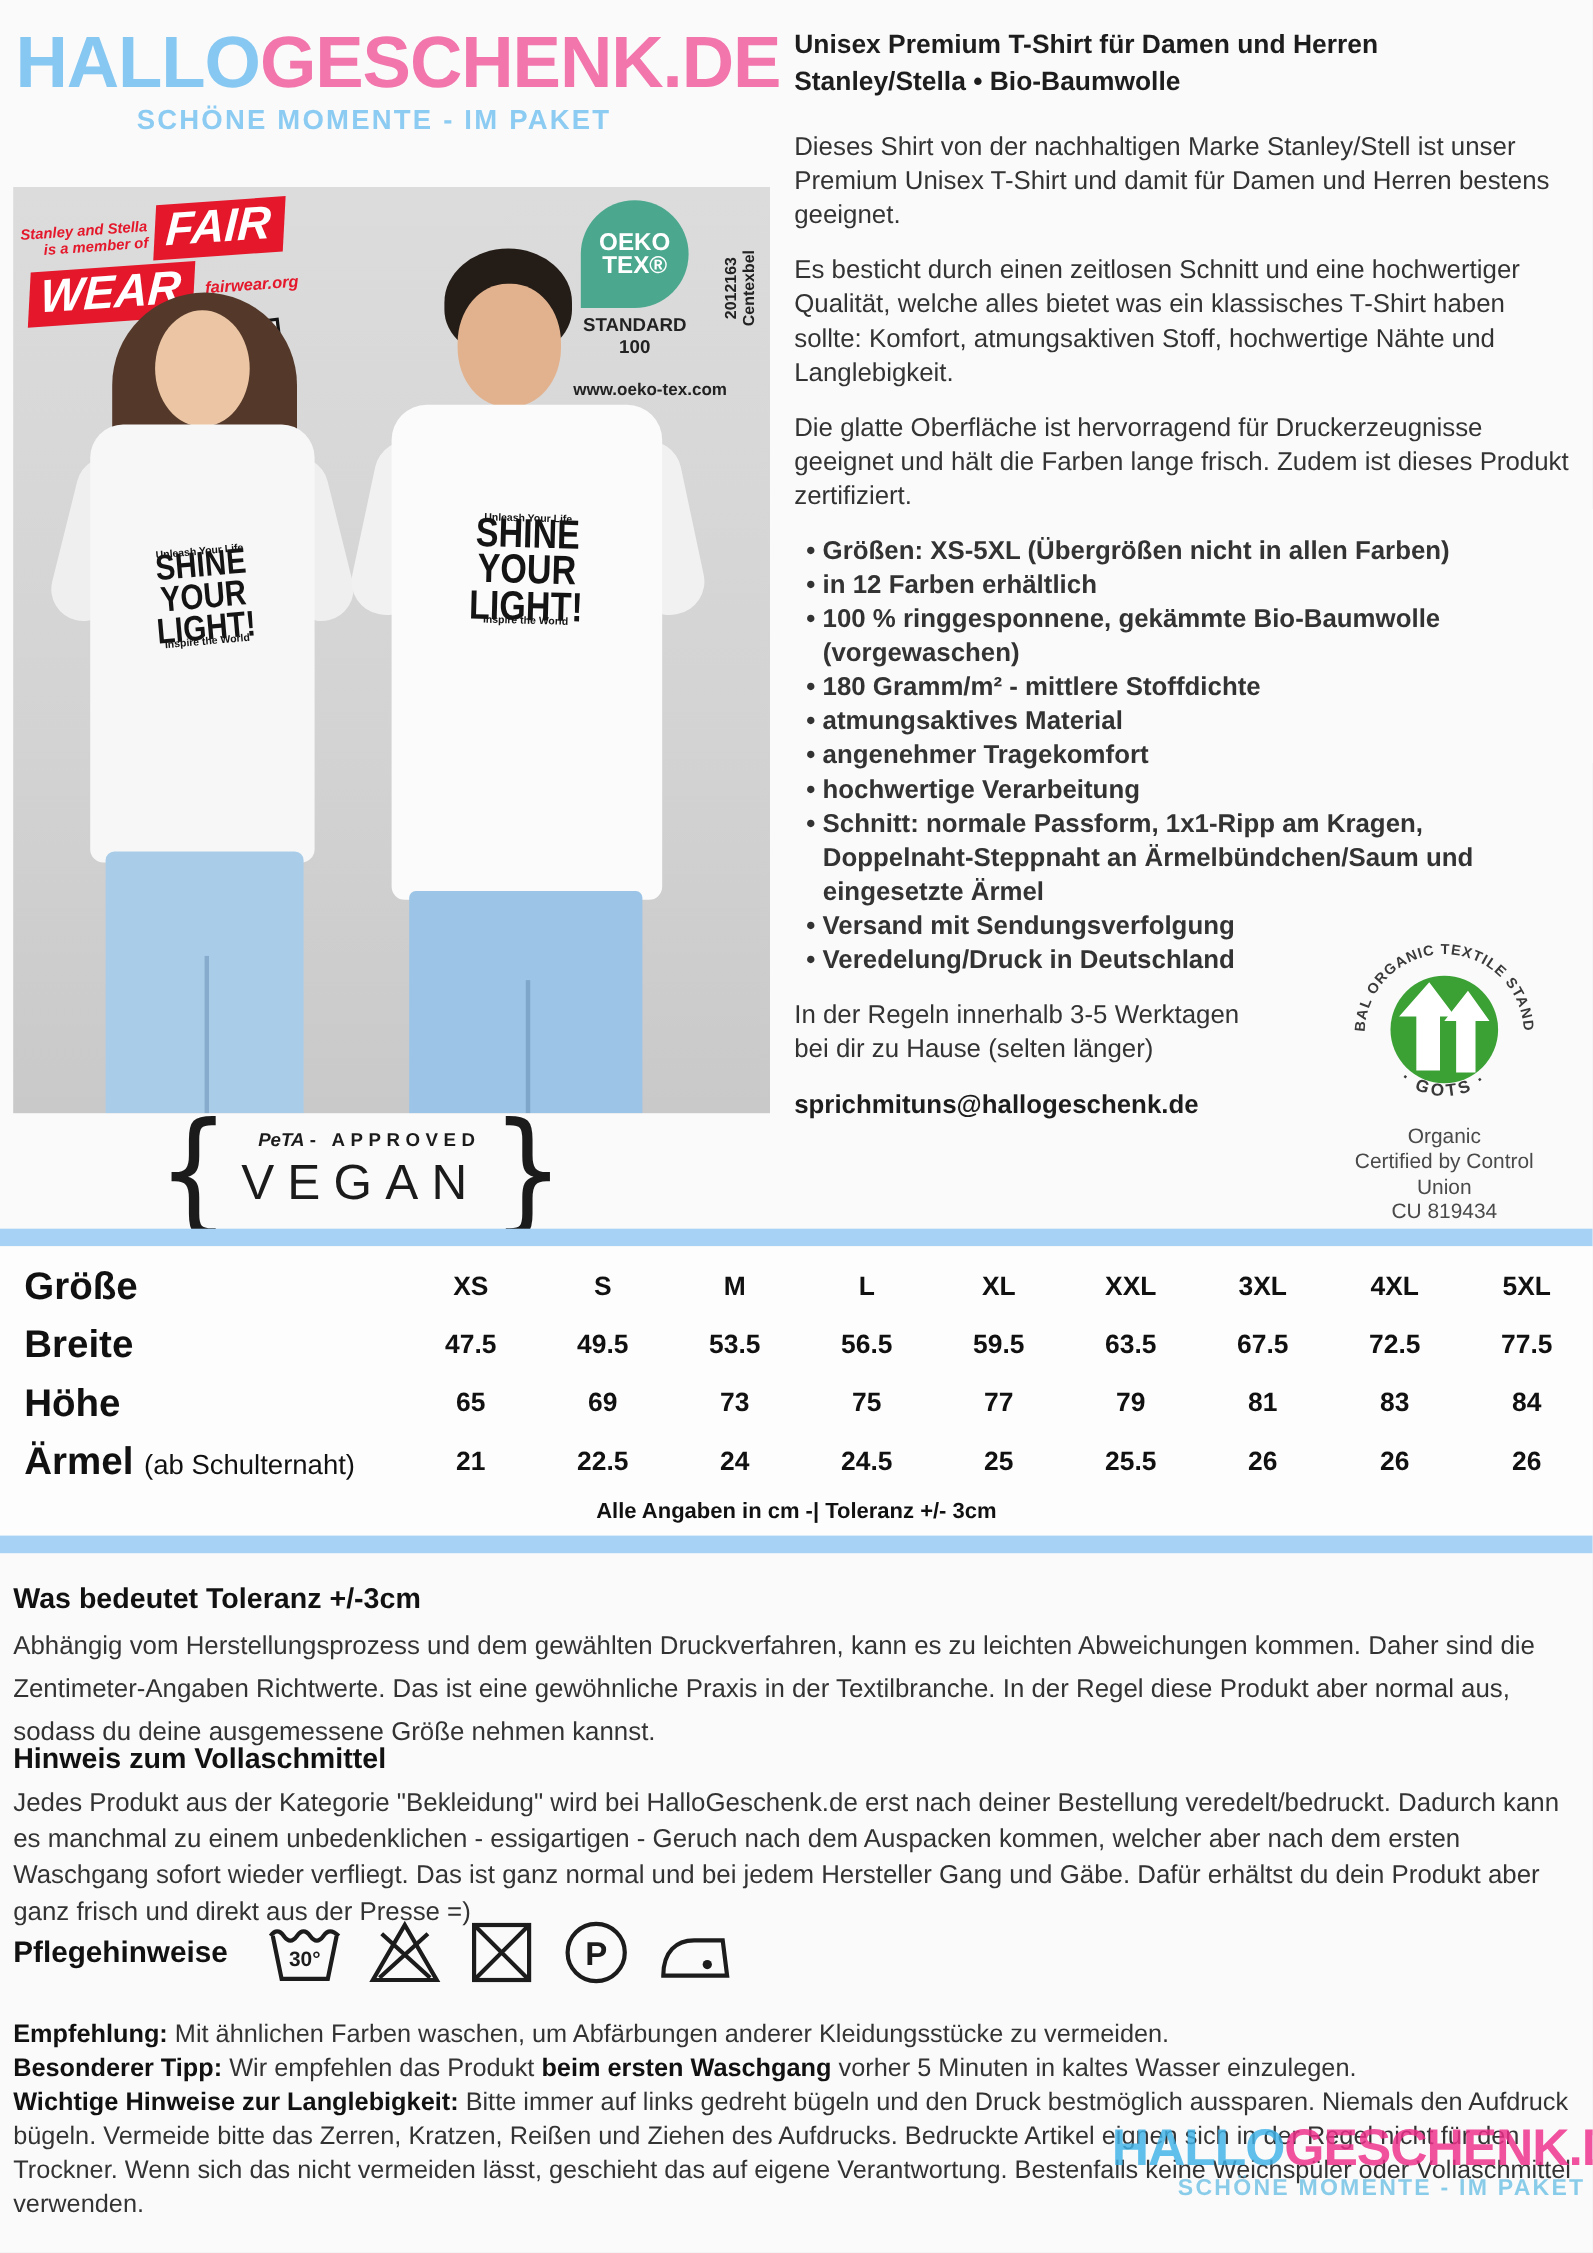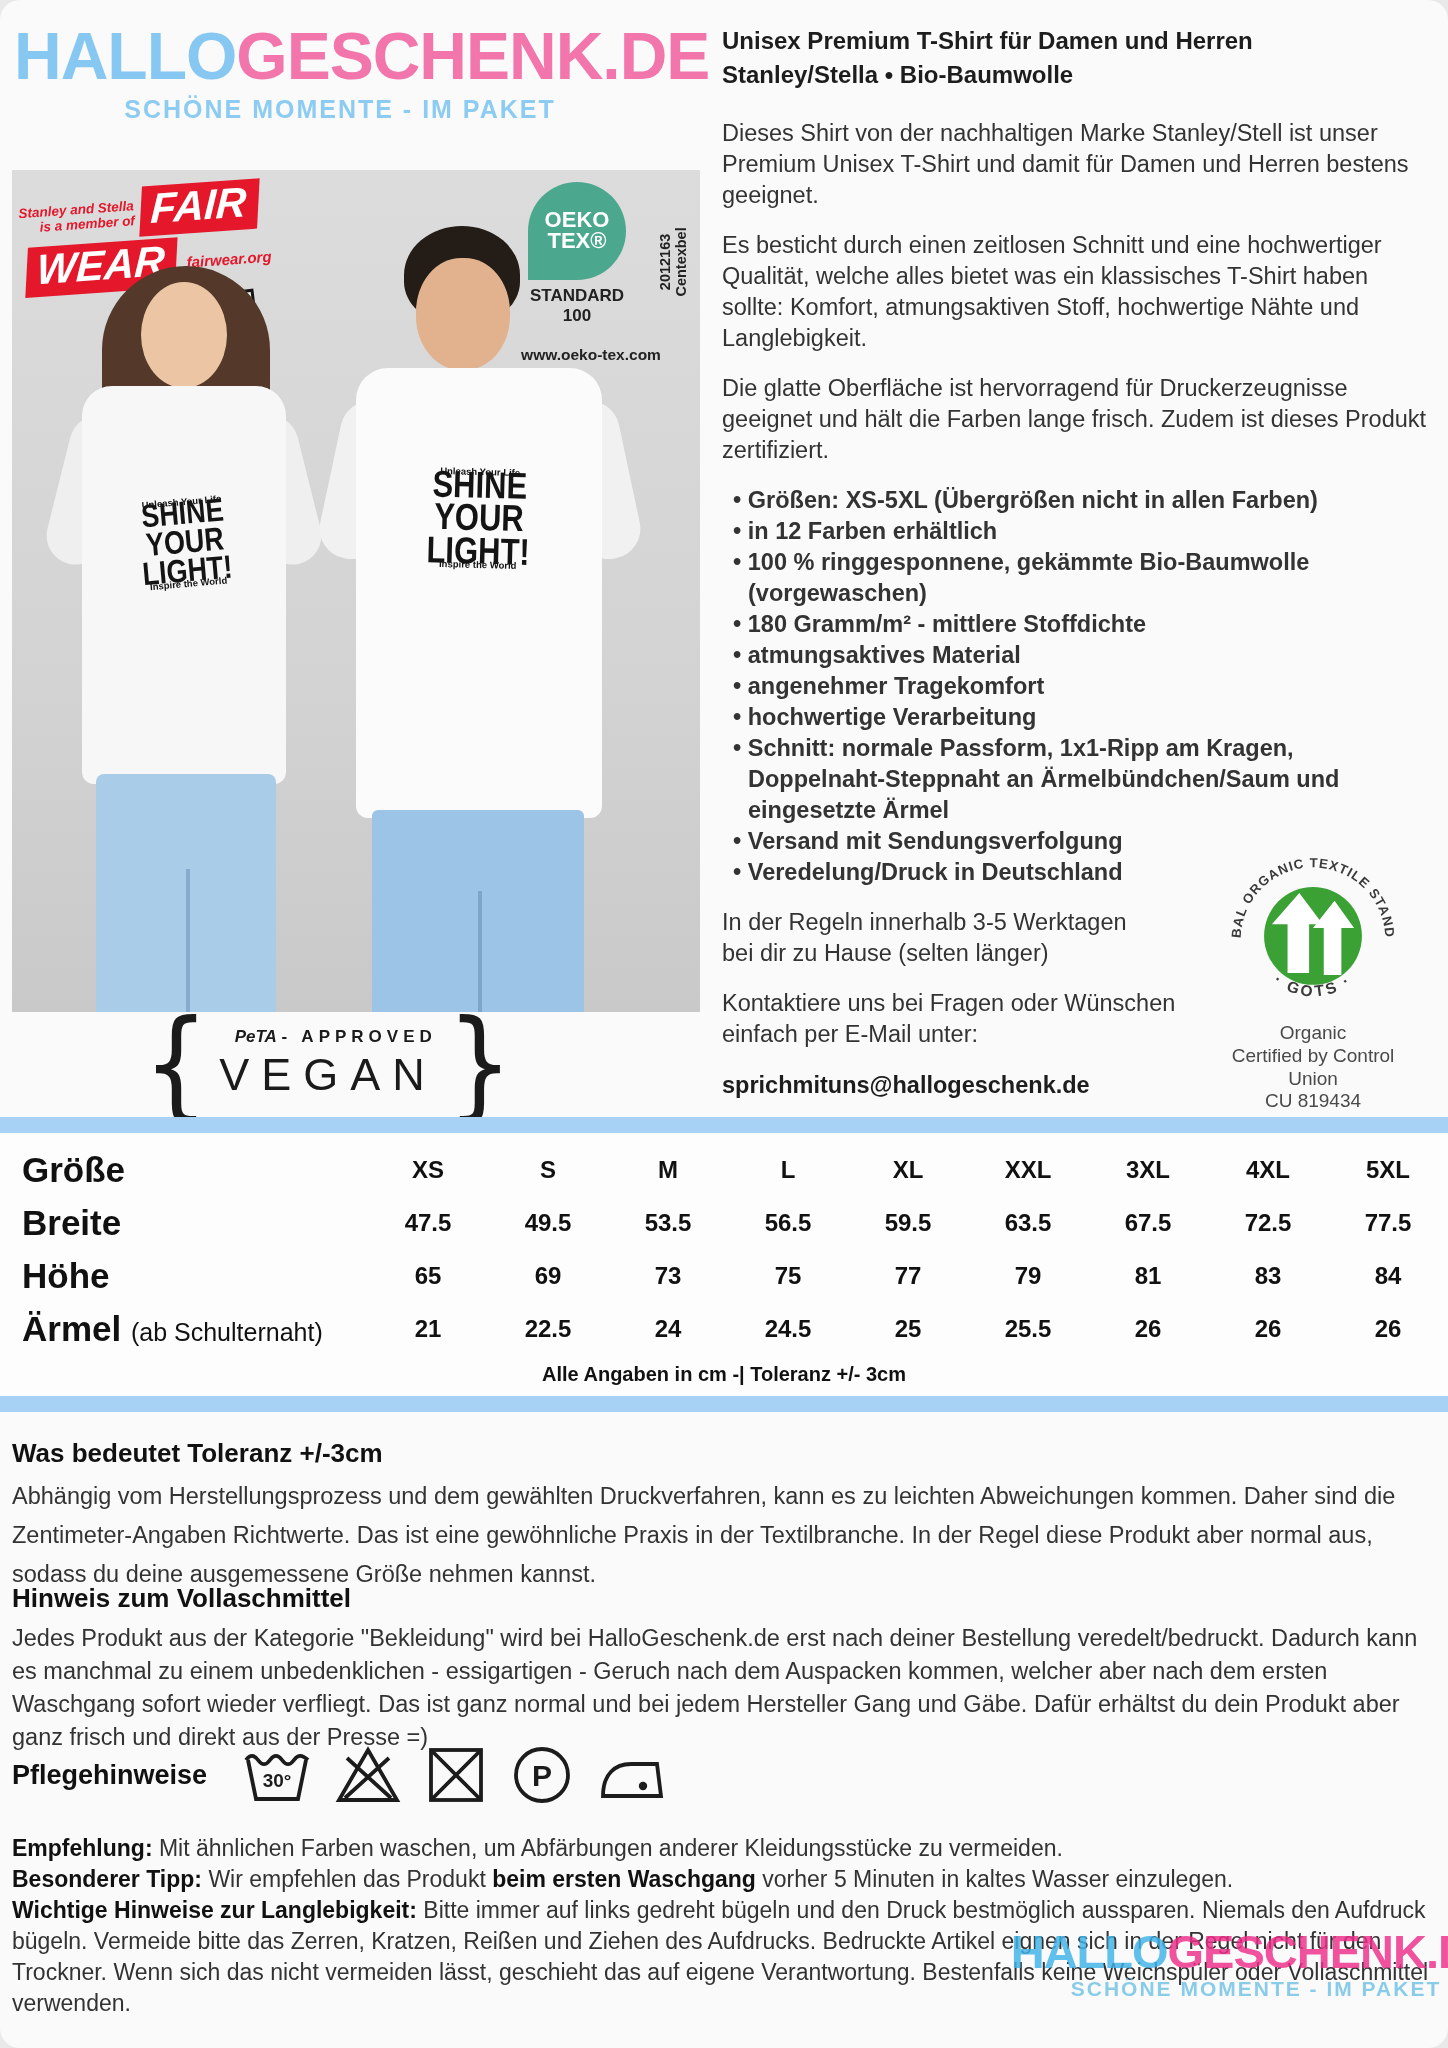--- a/index.html
+++ b/index.html
@@ -1,17 +1,17 @@
 <!DOCTYPE html>
 <html><head>
 <meta charset="utf-8">
 <style>
   html,body{margin:0;padding:0;background:#e9e9e9;}
   #page{position:relative;width:1448px;height:2048px;background:#fafafa;overflow:hidden;
-        font-family:"Liberation Sans",sans-serif;color:#2e2e2e;border-radius:20px;}
+        font-family:"Liberation Sans",sans-serif;color:#2e2e2e;}
 
   
   .logo-block{position:absolute;left:14px;top:22px;width:652px;text-align:center;}
   .logo-main{font-size:66px;font-weight:900;letter-spacing:-1px;line-height:1.05;white-space:nowrap;}
   .logo-blue{color:#87C8F2;}
   .logo-pink{color:#F276AC;}
   .logo-tagline{margin-top:4px;font-size:25px;font-weight:800;letter-spacing:2px;color:#8CCBF2;}
 
   .product-title{position:absolute;left:722px;top:24px;width:712px;font-size:24px;font-weight:700;
                  line-height:1.4;color:#1d1d1d;}
@@ -232,24 +232,20 @@
         <li>atmungsaktives Material</li>
         <li>angenehmer Tragekomfort</li>
         <li>hochwertige Verarbeitung</li>
         <li>Schnitt: normale Passform, 1x1-Ripp am Kragen, Doppelnaht-Steppnaht an Ärmelbündchen/Saum und eingesetzte Ärmel</li>
         <li>Versand mit Sendungsverfolgung</li>
         <li>Veredelung/Druck in Deutschland</li>
       </ul>
     <p>
       <span>In der Regeln innerhalb 3-5 Werktagen</span><br>
       <span>bei dir zu Hause (selten länger)</span>
-    </p>
-    <p>
-      <span>Kontaktiere uns bei Fragen oder Wünschen</span><br>
-      <span>einfach per E-Mail unter:</span>
     </p>
     <div class="email">sprichmituns@hallogeschenk.de</div>
   </div>
 
   <div class="gots">
     <svg width="196" height="182" viewBox="0 0 200 186">
       <defs>
         <path id="gotsTop" d="M 26 100 A 74 74 0 1 1 174 100" fill="none"></path>
         <path id="gotsBottom" d="M 40 116 A 64 64 0 0 0 160 116" fill="none"></path>
       </defs>

